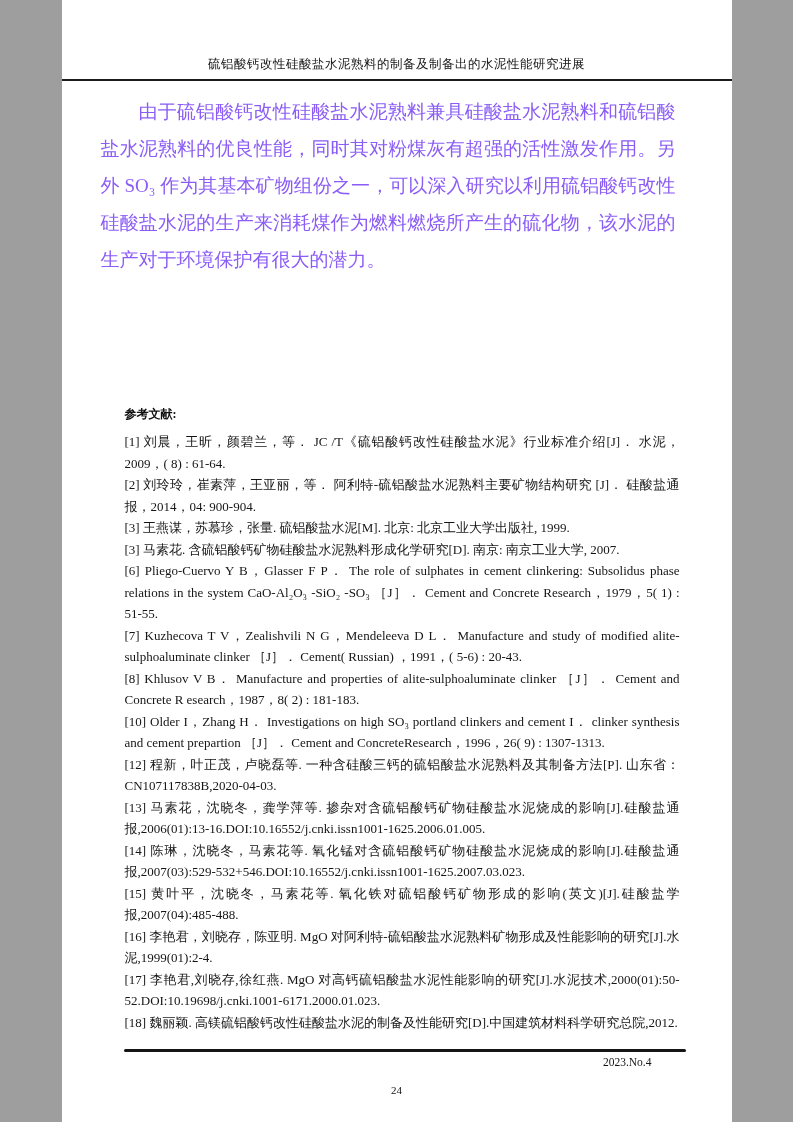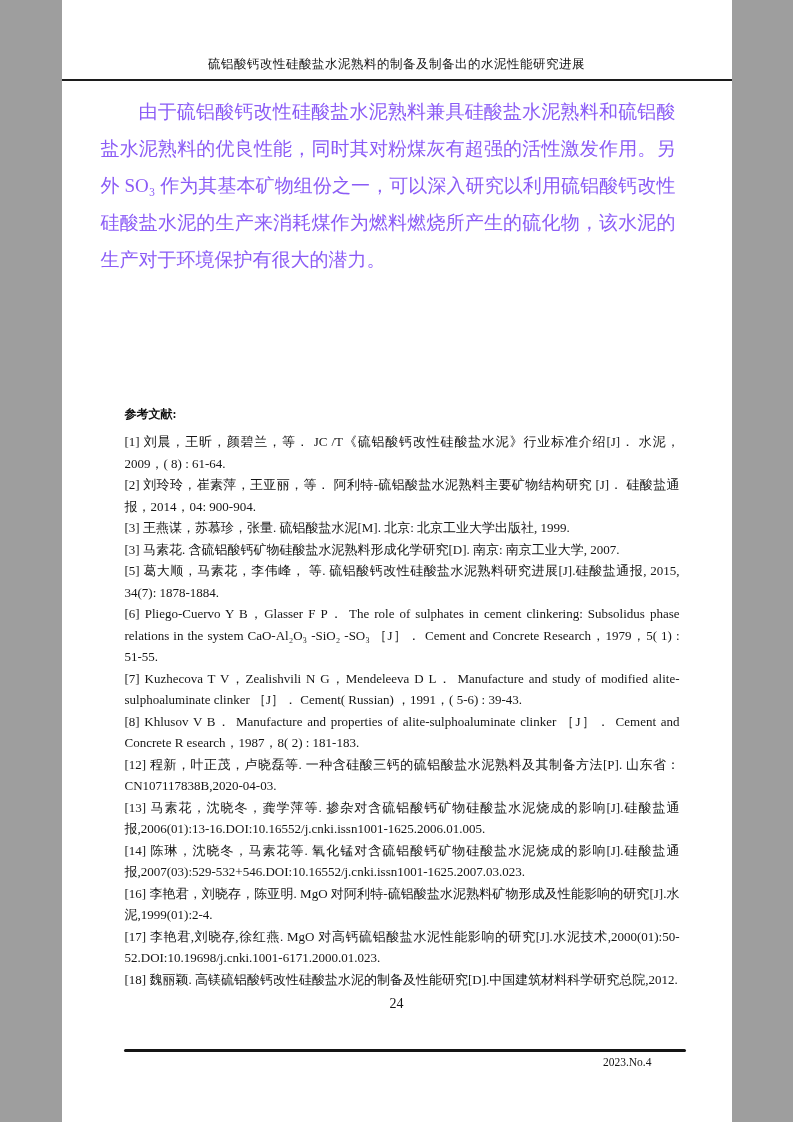--- a/index.html
+++ b/index.html
@@ -63,25 +63,25 @@
     position: absolute;
     left: 62px;
     right: 46px;
     top: 1049px;
     height: 3px;
     background: #151515;
     border-radius: 2px;
   }
   .footer-pageno {
     position: absolute;
-    top: 996px;
+    top: 1084px;
     left: 0;
     width: 100%;
     text-align: center;
-    font-size: 14px;
+    font-size: 11px;
     color: #141414;
   }
   .footer-issue {
     position: absolute;
     top: 1056px;
     right: 80px;
     font-size: 11.5px;
     color: #141414;
   }
 </style>
@@ -96,27 +96,28 @@
 
   <p class="intro">由于硫铝酸钙改性硅酸盐水泥熟料兼具硅酸盐水泥熟料和硫铝酸盐水泥熟料的优良性能，同时其对粉煤灰有超强的活性激发作用。另外 SO₃ 作为其基本矿物组份之一，可以深入研究以利用硫铝酸钙改性硅酸盐水泥的生产来消耗煤作为燃料燃烧所产生的硫化物，该水泥的生产对于环境保护有很大的潜力。</p>
 
   <div class="ref-heading">参考文献:</div>
 
   <div class="ref-list">
       <p>[1] 刘晨，王昕，颜碧兰，等．  JC /T《硫铝酸钙改性硅酸盐水泥》行业标准介绍[J]．  水泥，2009，( 8) : 61-64.</p>
       <p>[2] 刘玲玲，崔素萍，王亚丽，等．  阿利特-硫铝酸盐水泥熟料主要矿物结构研究 [J]．  硅酸盐通报，2014，04: 900-904.</p>
       <p>[3] 王燕谋，苏慕珍，张量. 硫铝酸盐水泥[M]. 北京: 北京工业大学出版社, 1999.</p>
       <p>[3] 马素花. 含硫铝酸钙矿物硅酸盐水泥熟料形成化学研究[D]. 南京: 南京工业大学, 2007.</p>
-      <p>[5] 葛大顺，马素花，李伟峰， 等. 硫铝酸钙改性硅酸盐水泥熟料研究进展[J].硅酸盐通报, 2015, 34(7): 1878-1884.</p>
       <p>[6] Pliego-Cuervo Y B，Glasser F P．  The role of sulphates in cement clinkering: Subsolidus phase relations in the system CaO-Al₂O₃ -SiO₂ -SO₃ ［J］．  Cement and Concrete  Research，1979，5( 1) : 51-55.</p>
-      <p>[7] Kuzhecova T V，Zealishvili N G，Mendeleeva D L．  Manufacture and study of modified alite-sulphoaluminate clinker ［J］．  Cement( Russian) ，1991，( 5-6) : 39-43.</p>
+      <p>[7] Kuzhecova T V，Zealishvili N G，Mendeleeva D L．  Manufacture and study of modified alite-sulphoaluminate clinker ［J］．  Cement( Russian) ，1991，( 5-6) : 20-43.</p>
       <p>[8] Khlusov V B．  Manufacture and properties of alite-sulphoaluminate clinker ［J］．  Cement and Concrete  R esearch，1987，8( 2) : 181-183.</p>
+      <p>[10] Older I，Zhang H．  Investigations on high SO₃ portland clinkers and cement I．  clinker synthesis and cement prepartion ［J］．  Cement and ConcreteResearch，1996，26( 9) : 1307-1313.</p>
       <p>[12] 程新，叶正茂，卢晓磊等. 一种含硅酸三钙的硫铝酸盐水泥熟料及其制备方法[P]. 山东省：CN107117838B,2020-04-03.</p>
       <p>[13] 马素花，沈晓冬，龚学萍等. 掺杂对含硫铝酸钙矿物硅酸盐水泥烧成的影响[J].硅酸盐通报,2006(01):13-16.DOI:10.16552/j.cnki.issn1001-1625.2006.01.005.</p>
       <p>[14] 陈琳，沈晓冬，马素花等. 氧化锰对含硫铝酸钙矿物硅酸盐水泥烧成的影响[J].硅酸盐通报,2007(03):529-532+546.DOI:10.16552/j.cnki.issn1001-1625.2007.03.023.</p>
+      <p>[15] 黄叶平，沈晓冬，马素花等. 氧化铁对硫铝酸钙矿物形成的影响(英文)[J].硅酸盐学报,2007(04):485-488.</p>
       <p>[16] 李艳君，刘晓存，陈亚明. MgO 对阿利特-硫铝酸盐水泥熟料矿物形成及性能影响的研究[J].水泥,1999(01):2-4.</p>
       <p>[17] 李艳君,刘晓存,徐红燕. MgO 对高钙硫铝酸盐水泥性能影响的研究[J].水泥技术,2000(01):50-52.DOI:10.19698/j.cnki.1001-6171.2000.01.023.</p>
       <p>[18] 魏丽颖. 高镁硫铝酸钙改性硅酸盐水泥的制备及性能研究[D].中国建筑材料科学研究总院,2012.</p>
     </div>
 
   <div class="footer-rule"></div>
 
   <div class="footer-pageno">24</div>
 
   <div class="footer-issue">2023.No.4</div>

